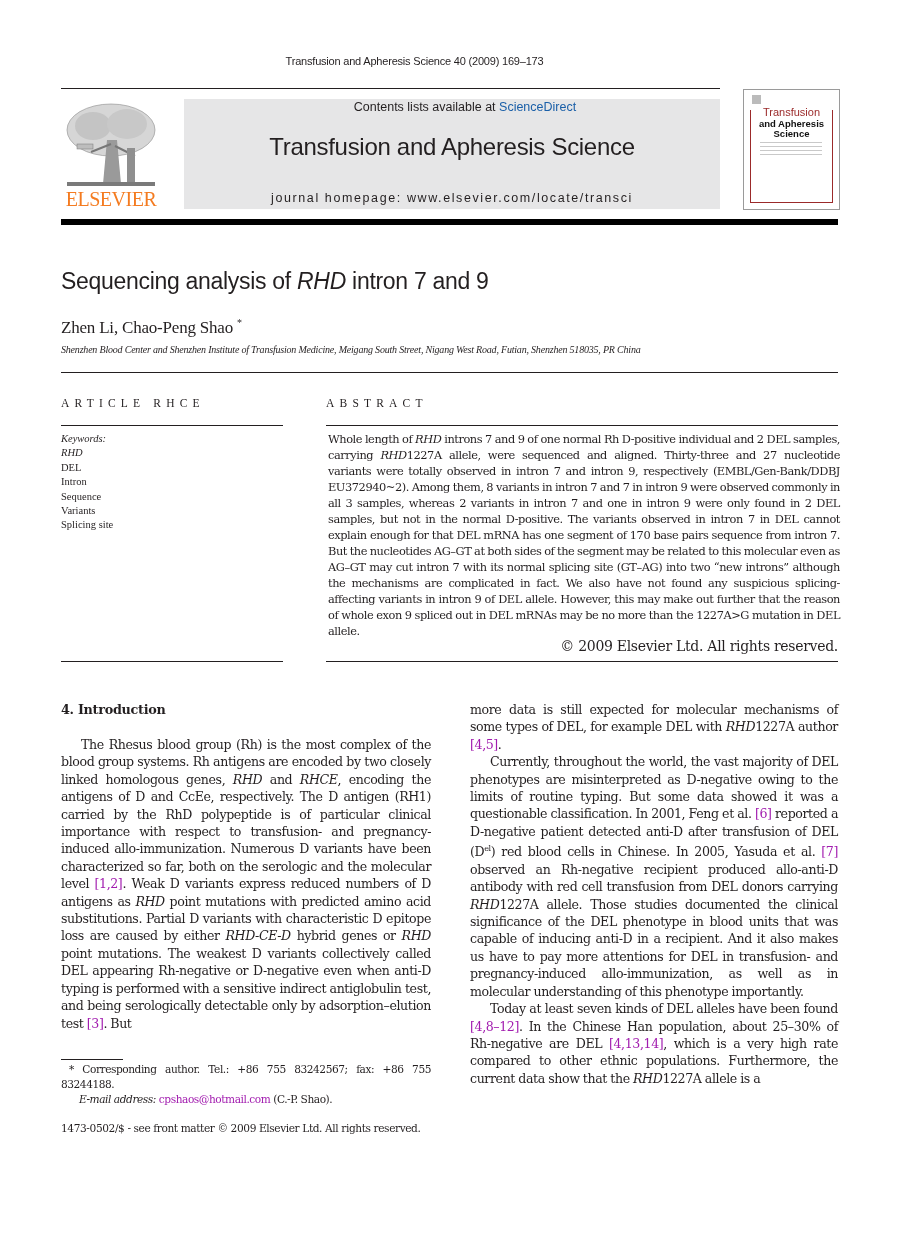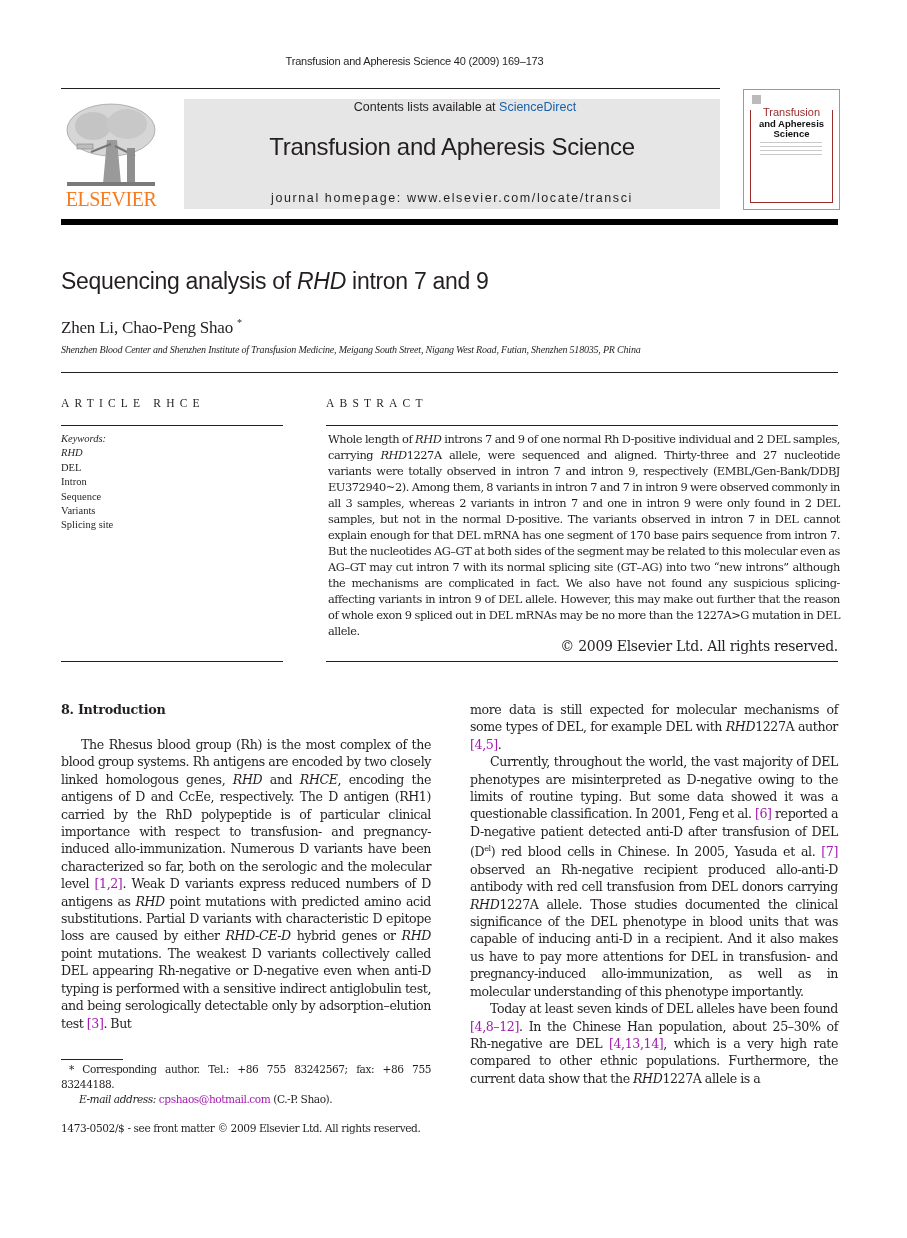--- a/index.html
+++ b/index.html
@@ -129,21 +129,21 @@
 </div>
 
 <div class="abs sec-label" style="top:397px;left:326px;">ABSTRACT</div>
 <div class="abs rule-thin" style="top:425px;left:326px;width:512px;"></div>
 <div class="abs abstract" id="abstract-body"><span>Whole length of </span><i>RHD</i><span> introns 7 and 9 of one normal Rh D-positive individual and 2 DEL samples, carrying </span><i>RHD</i><span>1227A allele, were sequenced and aligned. Thirty-three and 27 nucleotide variants were totally observed in intron 7 and intron 9, respectively (EMBL/Gen-Bank/DDBJ EU372940~2). Among them, 8 variants in intron 7 and 7 in intron 9 were observed commonly in all 3 samples, whereas 2 variants in intron 7 and one in intron 9 were only found in 2 DEL samples, but not in the normal D-positive. The variants observed in intron 7 in DEL cannot explain enough for that DEL mRNA has one segment of 170 base pairs sequence from intron 7. But the nucleotides AG–GT at both sides of the segment may be related to this molecular even as AG–GT may cut intron 7 with its normal splicing site (GT–AG) into two “new introns” although the mechanisms are complicated in fact. We also have not found any suspicious splicing-affecting variants in intron 9 of DEL allele. However, this may make out further that the reason of whole exon 9 spliced out in DEL mRNAs may be no more than the 1227A&gt;G mutation in DEL allele.</span></div>
 <div class="abs copyright">© 2009 Elsevier Ltd. All rights reserved.</div>
 
 <div class="abs rule-thin" style="top:661px;left:61px;width:222px;"></div>
 <div class="abs rule-thin" style="top:661px;left:326px;width:512px;"></div>
 
-<div class="abs sec-head">8.  Introduction</div>
+<div class="abs sec-head">4.  Introduction</div>
 <div class="abs col left-col">
   <p class="indent" id="left-para"><span>The Rhesus blood group (Rh) is the most complex of the blood group systems. Rh antigens are encoded by two closely linked homologous genes, </span><i>RHD</i><span> and </span><i>RHCE</i><span>, encoding the antigens of D and CcEe, respectively. The D antigen (RH1) carried by the RhD polypeptide is of particular clinical importance with respect to transfusion- and pregnancy-induced allo-immunization. Numerous D variants have been characterized so far, both on the serologic and the molecular level </span><span class="ref">[1,2]</span><span>. Weak D variants express reduced numbers of D antigens as </span><i>RHD</i><span> point mutations with predicted amino acid substitutions. Partial D variants with characteristic D epitope loss are caused by either </span><i>RHD-CE-D</i><span> hybrid genes or </span><i>RHD</i><span> point mutations. The weakest D variants collectively called DEL appearing Rh-negative or D-negative even when anti-D typing is performed with a sensitive indirect antiglobulin test, and being serologically detectable only by adsorption–elution test </span><span class="ref">[3]</span><span>. But</span></p>
 </div>
 <div class="abs col right-col" id="right-col">
     <p><span>more data is still expected for molecular mechanisms of some types of DEL, for example DEL with </span><i>RHD</i><span>1227A author </span><span class="ref">[4,5]</span><span>.</span></p>
     <p class="indent"><span>Currently, throughout the world, the vast majority of DEL phenotypes are misinterpreted as D-negative owing to the limits of routine typing. But some data showed it was a questionable classification. In 2001, Feng et al. </span><span class="ref">[6]</span><span> reported a D-negative patient detected anti-D after transfusion of DEL (D</span><sup style="font-size: 8px;">el</sup><span>) red blood cells in Chinese. In 2005, Yasuda et al. </span><span class="ref">[7]</span><span> observed an Rh-negative recipient produced allo-anti-D antibody with red cell transfusion from DEL donors carrying </span><i>RHD</i><span>1227A allele. Those studies documented the clinical significance of the DEL phenotype in blood units that was capable of inducing anti-D in a recipient. And it also makes us have to pay more attentions for DEL in transfusion- and pregnancy-induced allo-immunization, as well as in molecular understanding of this phenotype importantly.</span></p>
     <p class="indent"><span>Today at least seven kinds of DEL alleles have been found </span><span class="ref">[4,8–12]</span><span>. In the Chinese Han population, about 25–30% of Rh-negative are DEL </span><span class="ref">[4,13,14]</span><span>, which is a very high rate compared to other ethnic populations. Furthermore, the current data show that the </span><i>RHD</i><span>1227A allele is a</span></p>
   </div>
 
 <div class="abs fn-rule"></div>

